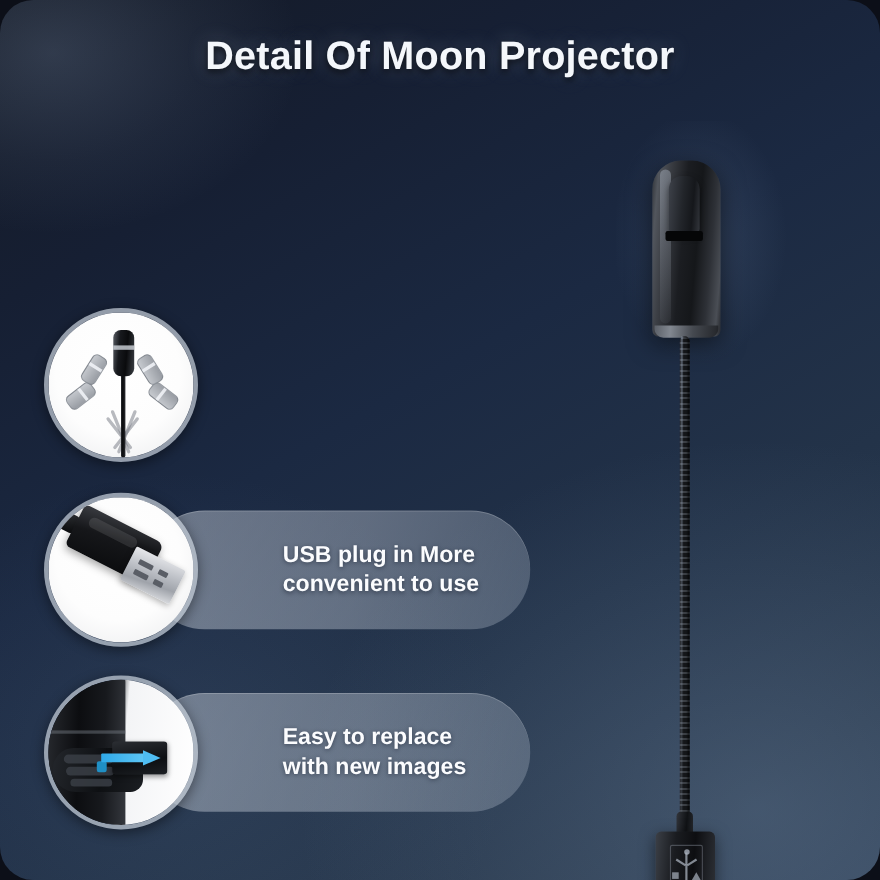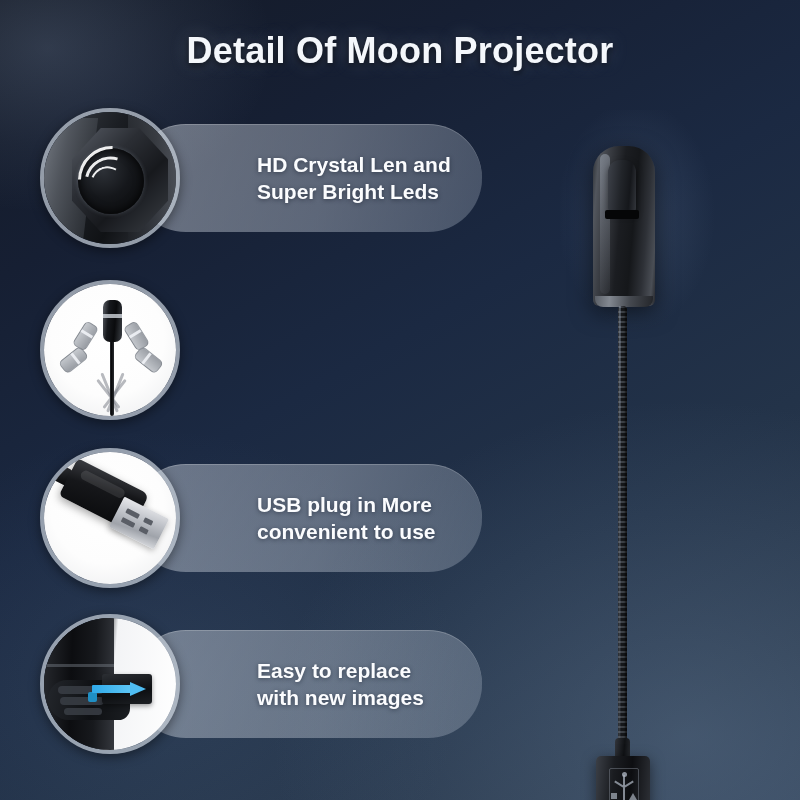--- a/index.html
+++ b/index.html
@@ -13,20 +13,21 @@
     width: 800px;
     height: 800px;
     overflow: hidden;
     font-family: "Liberation Sans", sans-serif;
     
     background:
       radial-gradient(ellipse 300px 220px at 6% 6%, rgba(150,170,200,0.22) 0%, rgba(150,170,200,0.07) 45%, rgba(0,0,0,0) 75%),
       radial-gradient(ellipse 520px 420px at 86% 92%, rgba(120,145,175,0.30) 0%, rgba(110,135,165,0.10) 55%, rgba(0,0,0,0) 80%),
       radial-gradient(ellipse 420px 360px at 20% 86%, rgba(90,115,150,0.18) 0%, rgba(0,0,0,0) 72%),
       linear-gradient(150deg, #141a26 0%, #161f33 22%, #1b2942 45%, #233349 68%, #2c3c50 88%, #33445a 100%);
+    border-radius: 30px;
   }
 
   
   .title {
     position: absolute;
     top: 30px;
     left: 0;
     width: 800px;
     text-align: center;
     font-size: 36px;
@@ -358,38 +359,20 @@
     border-bottom: 7px solid rgba(170,178,190,0.7);
   }
 </style>
 </head>
 <body>
 
 <div id="page">
 
   <div class="title">Detail Of Moon Projector</div>
 
-  <div class="feature-row row-1">
-    <div class="pill">
-      <div class="pill-text">HD Crystal Len and
-Super Bright Leds</div>
-    </div>
-    <div class="circle">
-      <div class="circle-inner">
-        <div class="lens-bg"></div>
-        <div class="lens-facet-a"></div>
-        <div class="lens-facet-b"></div>
-        <div class="lens-octagon"></div>
-        <div class="lens-glass"></div>
-        <div class="streak s1"></div>
-        <div class="streak s2"></div>
-        <div class="streak s3"></div>
-      </div>
-    </div>
-  </div>
 
   <div class="feature-row row-2">
     <div class="circle">
       <div class="circle-inner">
         <div class="white-bg"></div>
 
         <div class="ghost-arm" style="left:58px; top:88px; height:36px; transform:rotate(38deg);"></div>
         <div class="ghost-head" style="left:22px; top:62px; transform:rotate(52deg);">
             <div class="gb"></div>
           </div>

